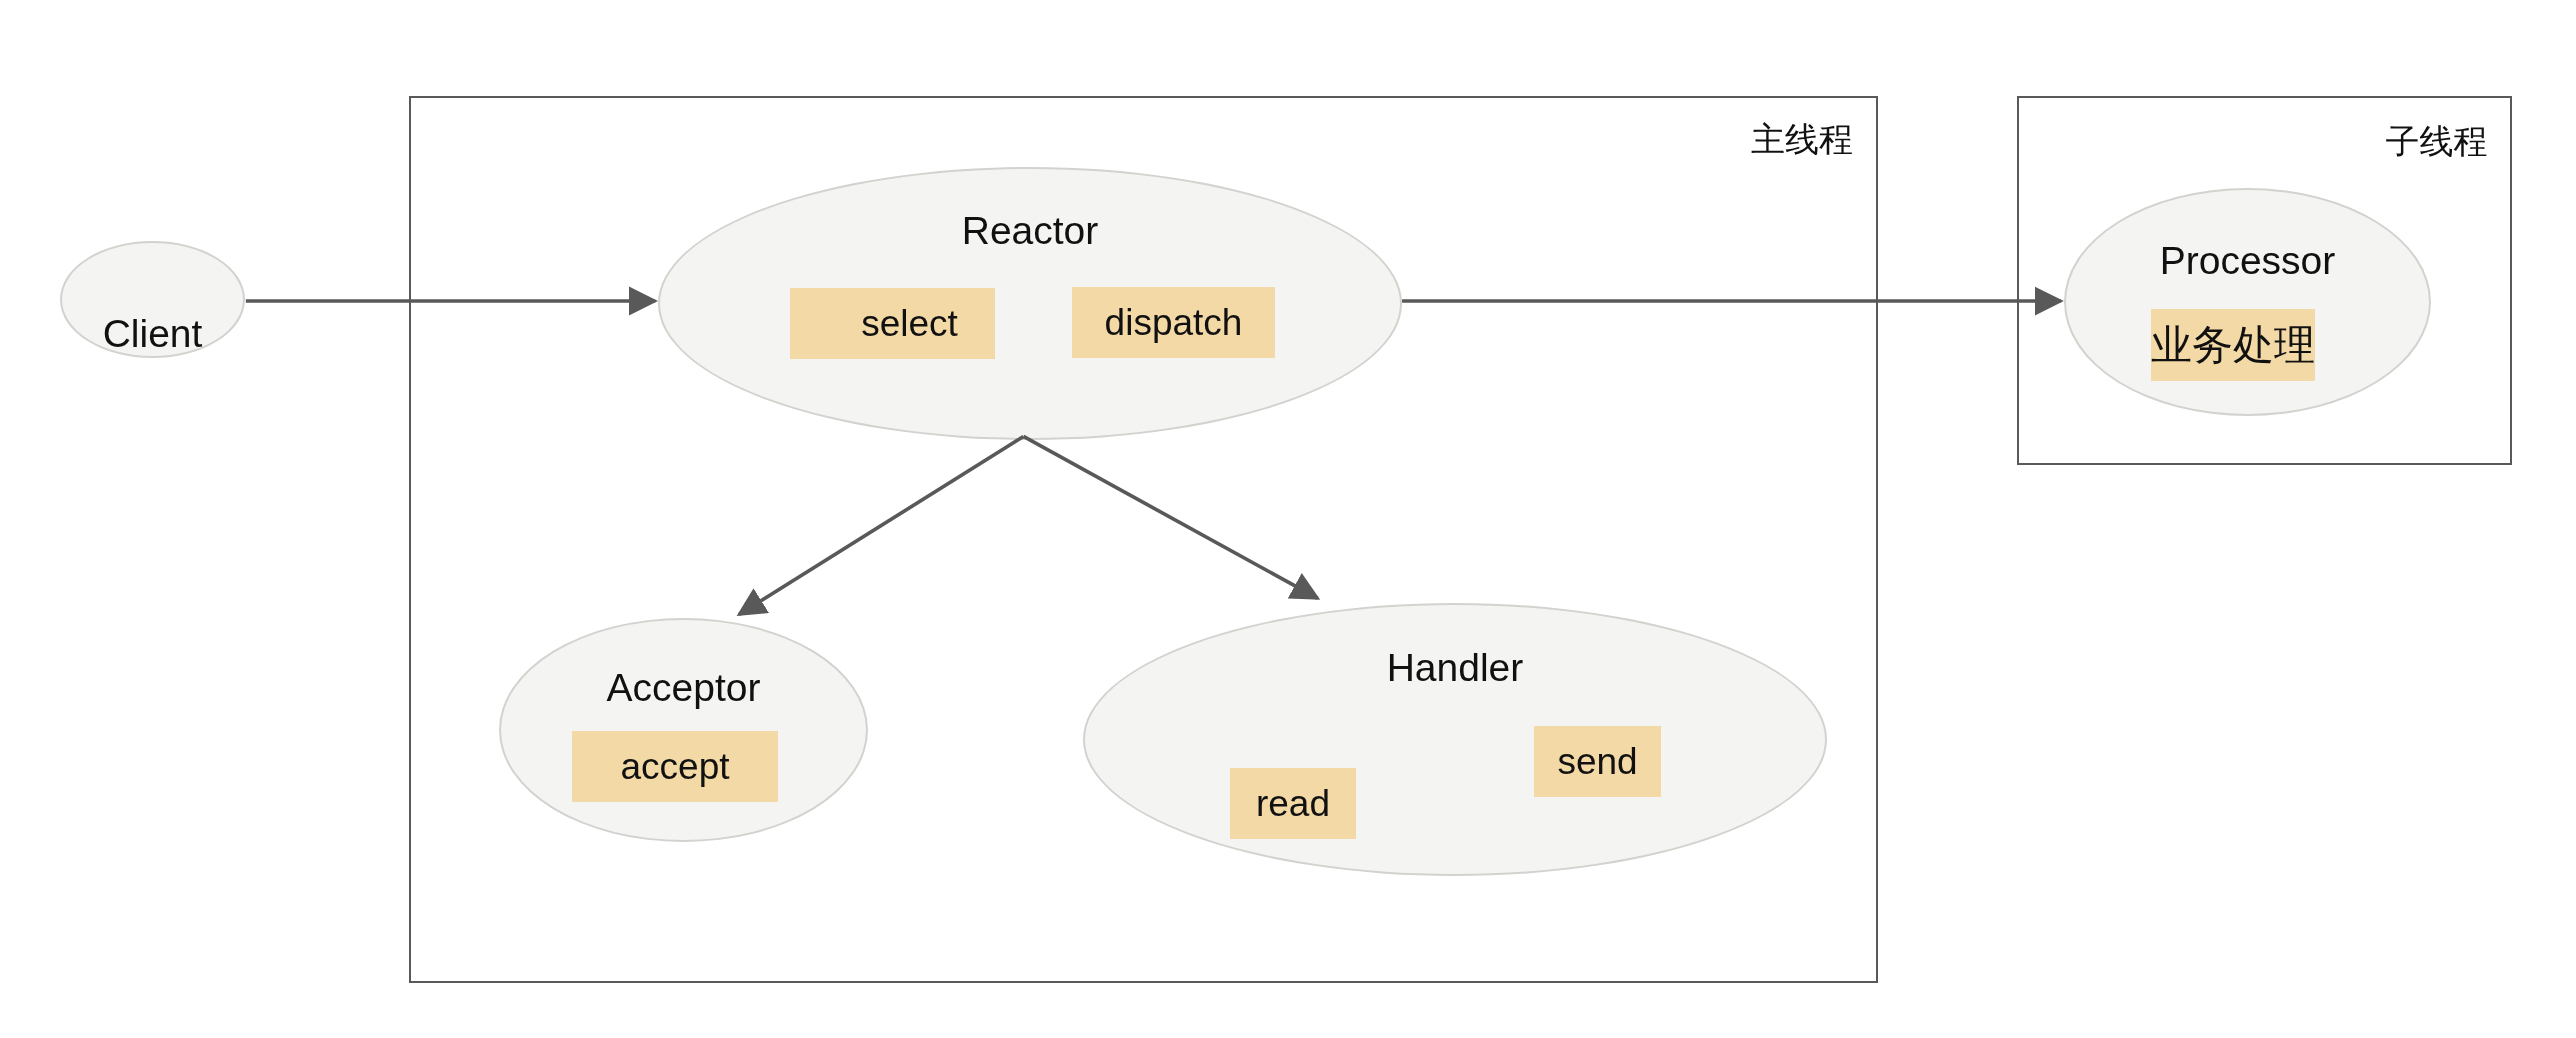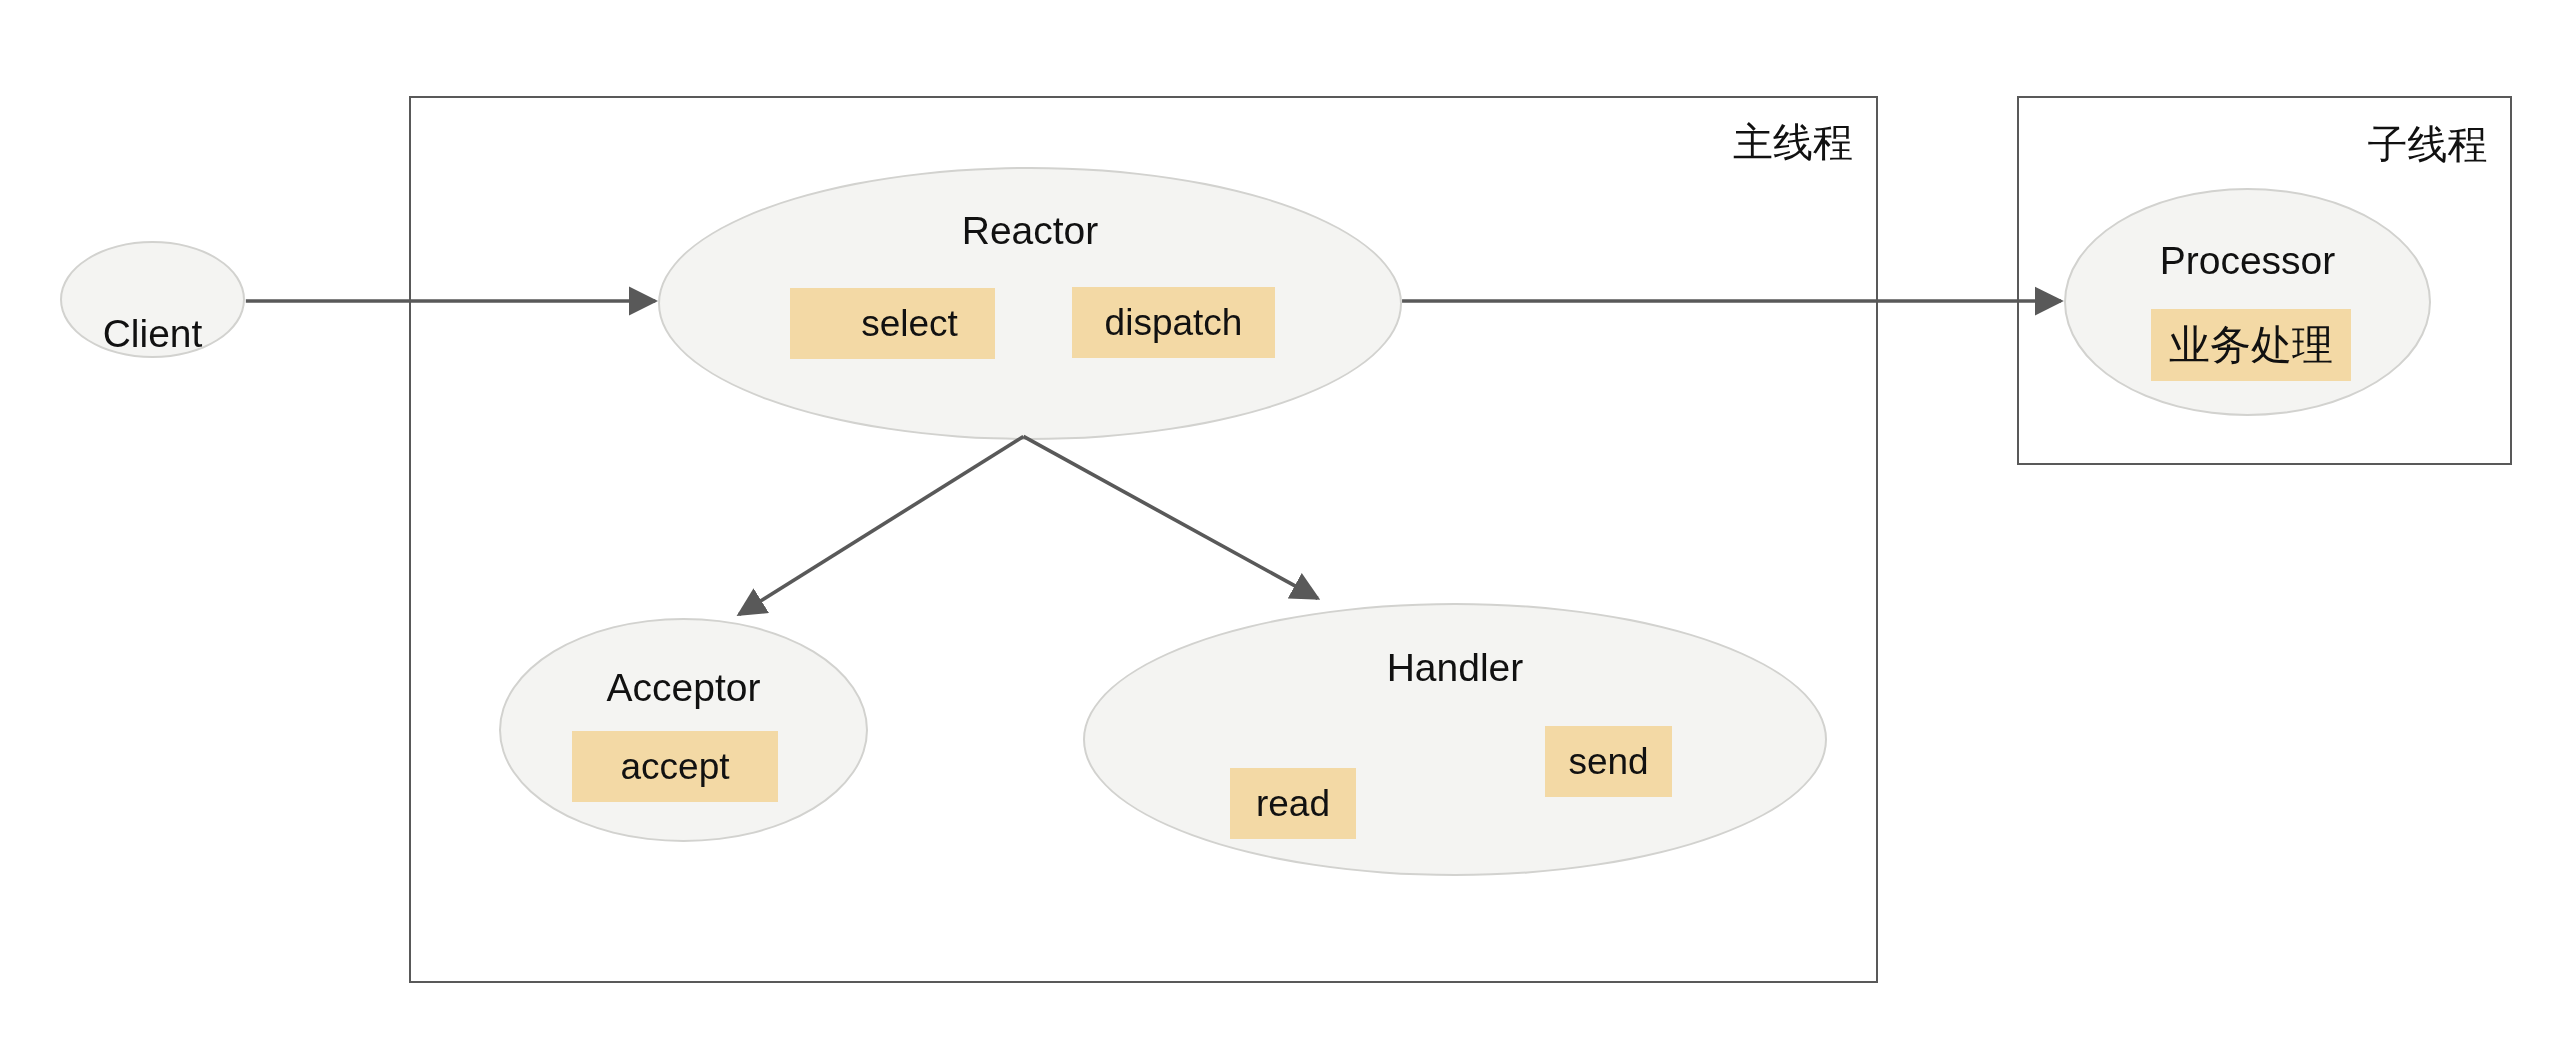--- a/index.html
+++ b/index.html
@@ -10,21 +10,21 @@
   body{background:var(--background);}
   .canvas{
     position:relative; width:2576px; height:1038px; overflow:hidden;
     background:var(--background); color:var(--text_color);
     font-family:"Liberation Sans", sans-serif;
   }
   
   .container-box{position:absolute; border:2.6px solid var(--container_stroke); background:transparent;}
   #main-thread{left:409px; top:96px; width:1469px; height:887px;}
   #sub-thread{left:2017px; top:96px; width:495px; height:369px;}
-  .container-label{position:absolute; font-size:40px; line-height:1; white-space:nowrap;}
+  .container-label{position:absolute; font-size:34px; line-height:1; white-space:nowrap;}
   #main-thread .container-label{top:24px; right:23px;}
   #sub-thread .container-label{top:26px; right:22.4px;}
   
   .node{position:absolute; background:var(--node_fill); border:2.1px solid var(--node_stroke); border-radius:50%;}
   .node-title{position:absolute; left:0; width:100%; text-align:center; font-size:39px; line-height:1; white-space:nowrap;}
   #client-node{left:60px; top:241px; width:185px; height:117px; display:flex; align-items:flex-end; justify-content:center; font-size:39px;}
   #reactor-node{left:658px; top:167px; width:744px; height:273px;}
   #reactor-node .node-title{top:42px;}
   #acceptor-node{left:499px; top:618px; width:369px; height:224px;}
   #acceptor-node .node-title{top:48px;}
@@ -32,22 +32,22 @@
   #handler-node .node-title{top:43px;}
   #processor-node{left:2064px; top:188px; width:367px; height:228px;}
   #processor-node .node-title{top:51px;}
   
   .method{position:absolute; background:var(--method_fill); display:flex; align-items:center; justify-content:center;
           font-size:37px; line-height:1; white-space:nowrap;}
   #method-select{left:130px; top:119px; width:205px; height:71px;padding-left:34px;}
   #method-dispatch{left:412px; top:118px; width:203px; height:71px;}
   #method-accept{left:71px; top:111px; width:206px; height:71px;}
   #method-read{left:145px; top:122px; width:126px; height:71px;margin-top:41px;}
-  #method-send{left:449px; top:121px; width:127px; height:71px;margin-left:11px;}
-  #method-process{left:85px; top:119px; width:200px; height:72px; font-size:41px;}
+  #method-send{left:449px; top:121px; width:127px; height:71px;}
+  #method-process{left:85px; top:119px; width:164px; height:72px; font-size:41px;}
   
   svg.arrows{position:absolute; left:0; top:0; width:2576px; height:1038px; pointer-events:none;}
   svg.arrows line{stroke:var(--arrow_color); stroke-width:7;}
   #arrowhead path{fill:var(--arrow_color);}
 </style>
 </head>
 <body>
 
 <div class="canvas">
 

